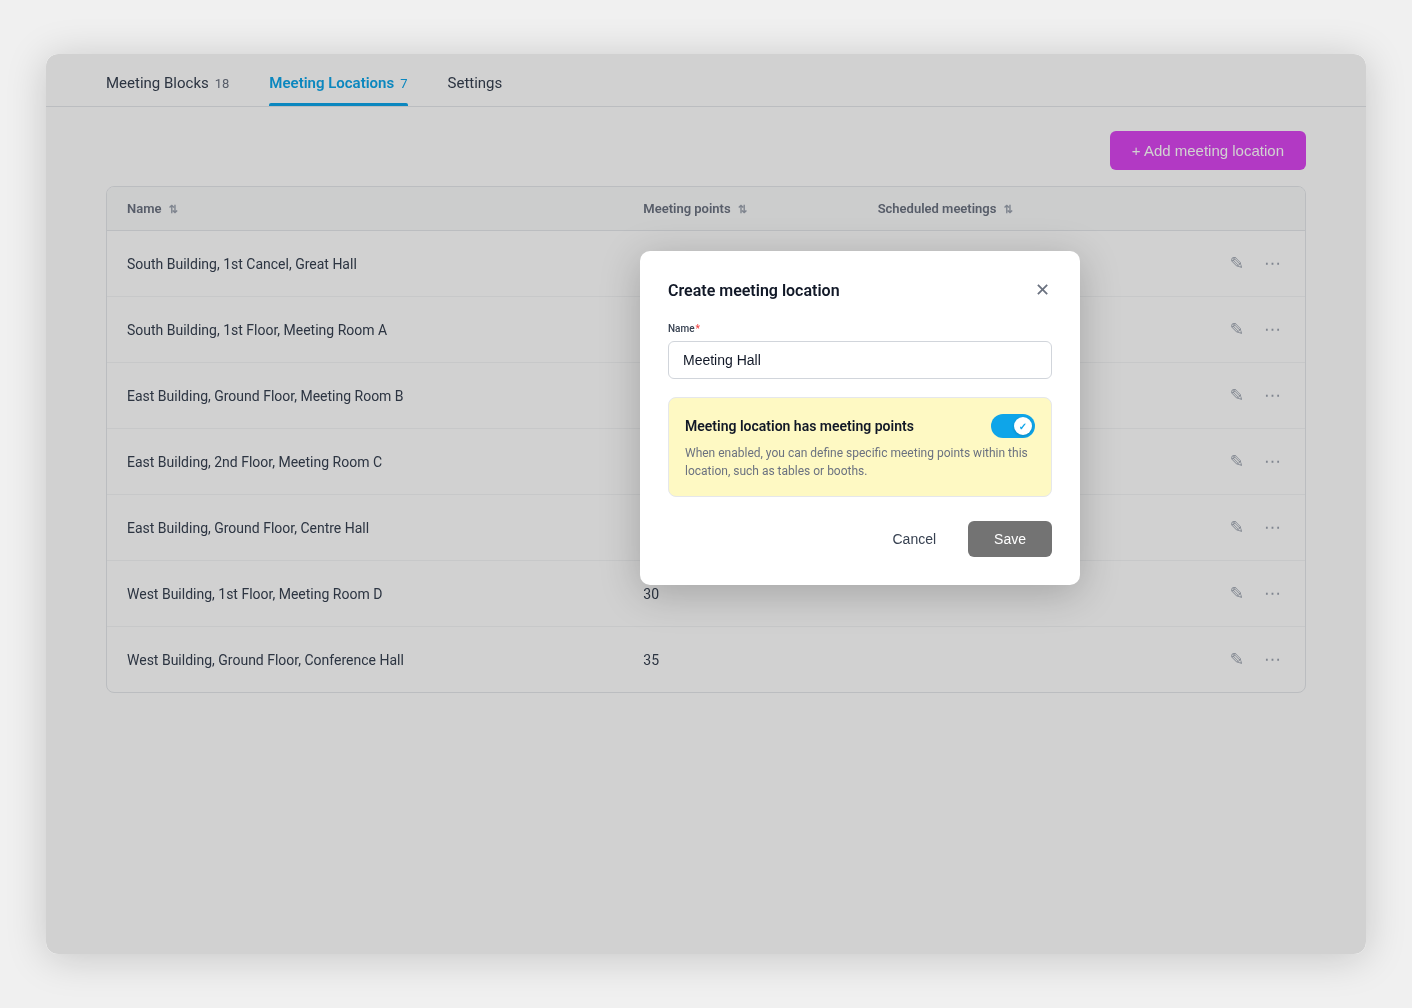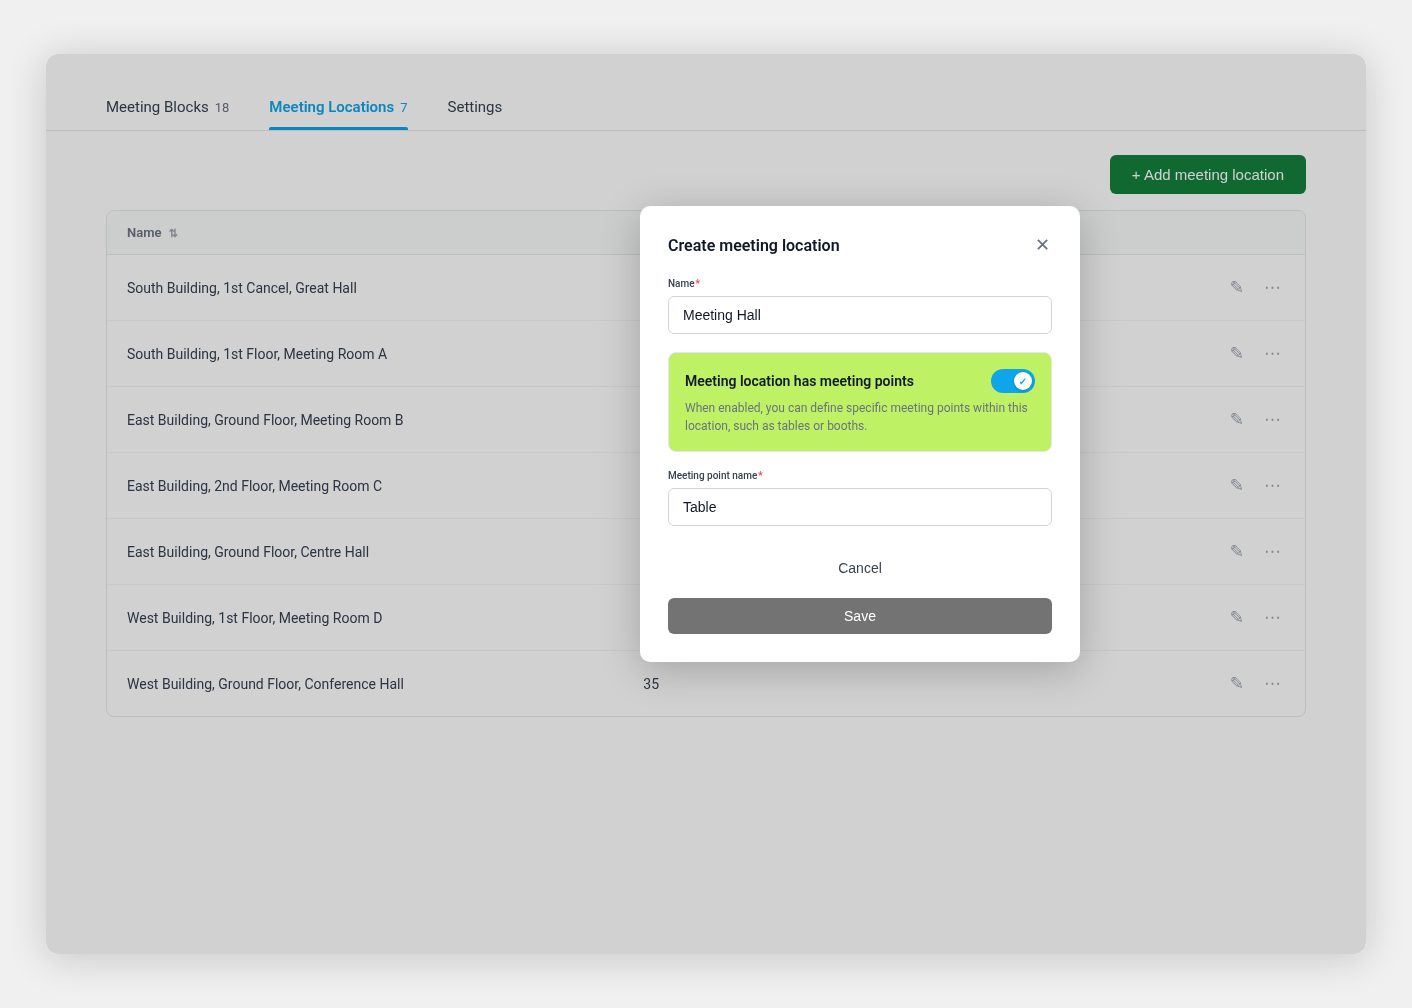--- a/index.html
+++ b/index.html
@@ -17,21 +17,21 @@
       box-shadow: 0 4px 40px rgba(0,0,0,0.18);
       width: 1320px;
       min-height: 900px;
       overflow: hidden;
       position: relative;
     }
     
     .tabs-bar {
       display: flex;
       align-items: flex-end;
-      padding: 44px 60px 0 60px;
+      padding: 20px 60px 0 60px;
       border-bottom: 1px solid #e5e7eb;
       gap: 40px;
     }
     .tab-item {
       padding-bottom: 14px;
       font-size: 15px;
       color: #374151;
       cursor: pointer;
       position: relative;
       display: flex;
@@ -61,21 +61,21 @@
     .tab-item.active .tab-badge {
       color: #0ea5e9;
     }
     
     .toolbar {
       display: flex;
       justify-content: flex-end;
       padding: 24px 60px 16px 60px;
     }
     .add-btn {
-      background: #15803d;
+      background: #d946ef;
       color: #fff;
       border: none;
       border-radius: 6px;
       padding: 11px 22px;
       font-size: 15px;
       font-weight: 500;
       cursor: pointer;
       display: flex;
       align-items: center;
       gap: 8px;
@@ -138,21 +138,21 @@
     .overlay {
       position: absolute;
       inset: 0;
       background: rgba(0,0,0,0.18);
       z-index: 10;
       border-radius: 12px;
     }
     
     .modal {
       position: absolute;
-      top: 380px;
+      top: 364px;
       left: 50%;
       transform: translate(-15%, -50%);
       background: #fff;
       border-radius: 10px;
       box-shadow: 0 8px 40px rgba(0,0,0,0.22);
       width: 440px;
       z-index: 20;
       padding: 28px;
     }
     .modal-header {
@@ -193,21 +193,21 @@
       width: 100%;
       border: 1px solid #d1d5db;
       border-radius: 6px;
       padding: 10px 14px;
       font-size: 14px;
       color: #111827;
       outline: none;
     }
     
     .toggle-section {
-      background: #bef264;
+      background: #fef9c3;
       border: 1px solid #e5e7eb;
       border-radius: 8px;
       padding: 16px;
       margin-bottom: 18px;
     }
     .toggle-row {
       display: flex;
       justify-content: space-between;
       align-items: center;
       margin-bottom: 6px;
@@ -259,21 +259,20 @@
     .info-text strong {
       color: #374151;
       font-weight: 600;
     }
     
     .modal-footer {
       display: flex;
       justify-content: flex-end;
       gap: 12px;
       margin-top: 24px;
-      flex-direction: column;
     }
     .cancel-btn {
       background: none;
       border: none;
       padding: 10px 20px;
       font-size: 14px;
       color: #374151;
       cursor: pointer;
       border-radius: 6px;
       font-weight: 500;
@@ -433,26 +432,20 @@
         <span class="toggle-label">Meeting location has meeting points</span>
         <div class="toggle-switch">
           <div class="toggle-knob">
             <span class="toggle-check">✓</span>
           </div>
         </div>
       </div>
       <p class="toggle-desc">When enabled, you can define specific meeting points within this location, such as tables or booths.</p>
     </div>
 
-    <div class="form-group">
-      <label class="form-label">
-        <span>Meeting point name</span><span class="required-star">*</span>
-      </label>
-      <input class="form-input" type="text" value="Table" style="">
-    </div>
 
 
 
     <div class="modal-footer">
       <button class="cancel-btn">Cancel</button>
       <button class="save-btn">Save</button>
     </div>
   </div>
 
 </div>

